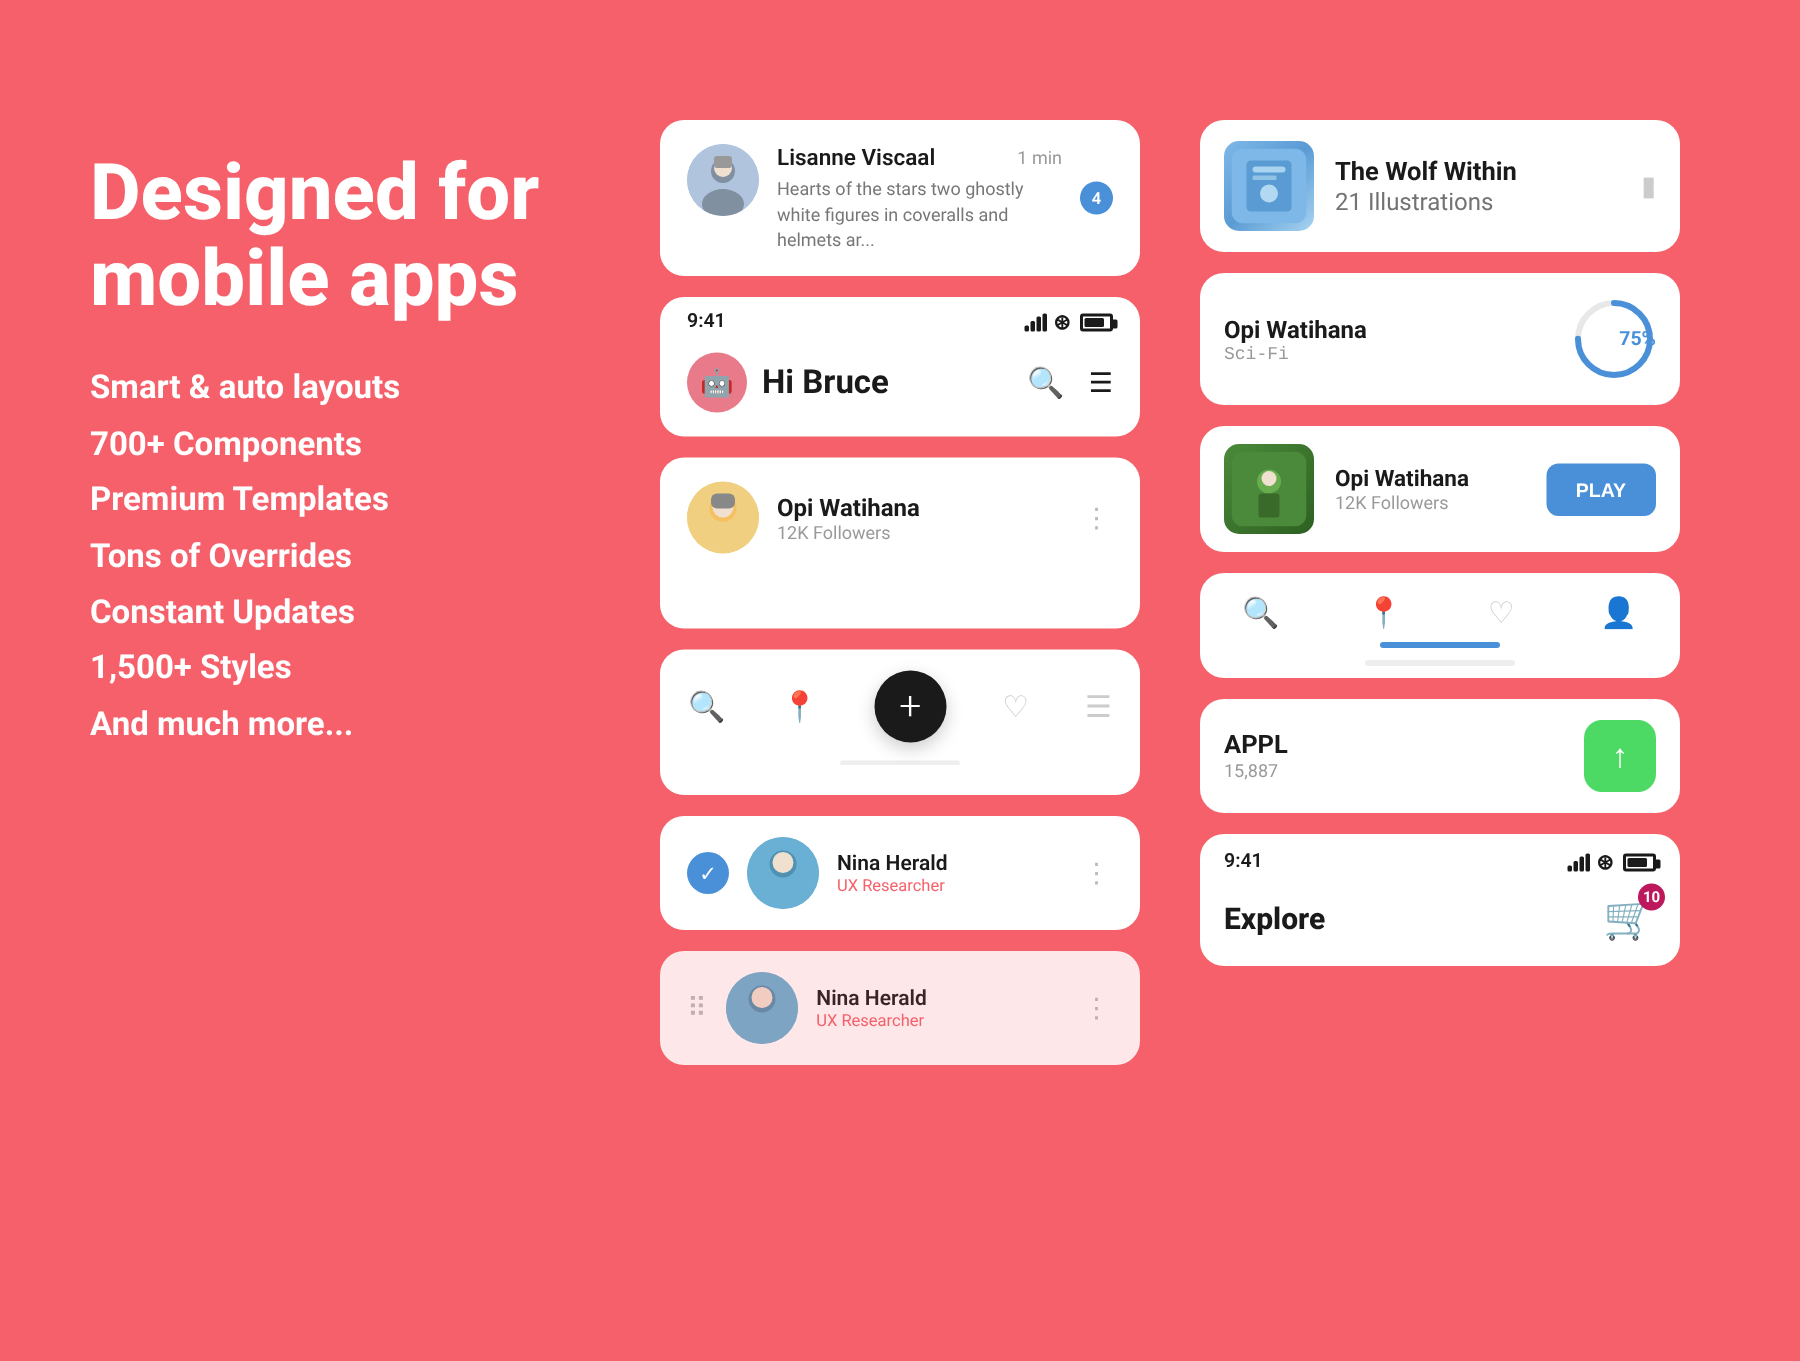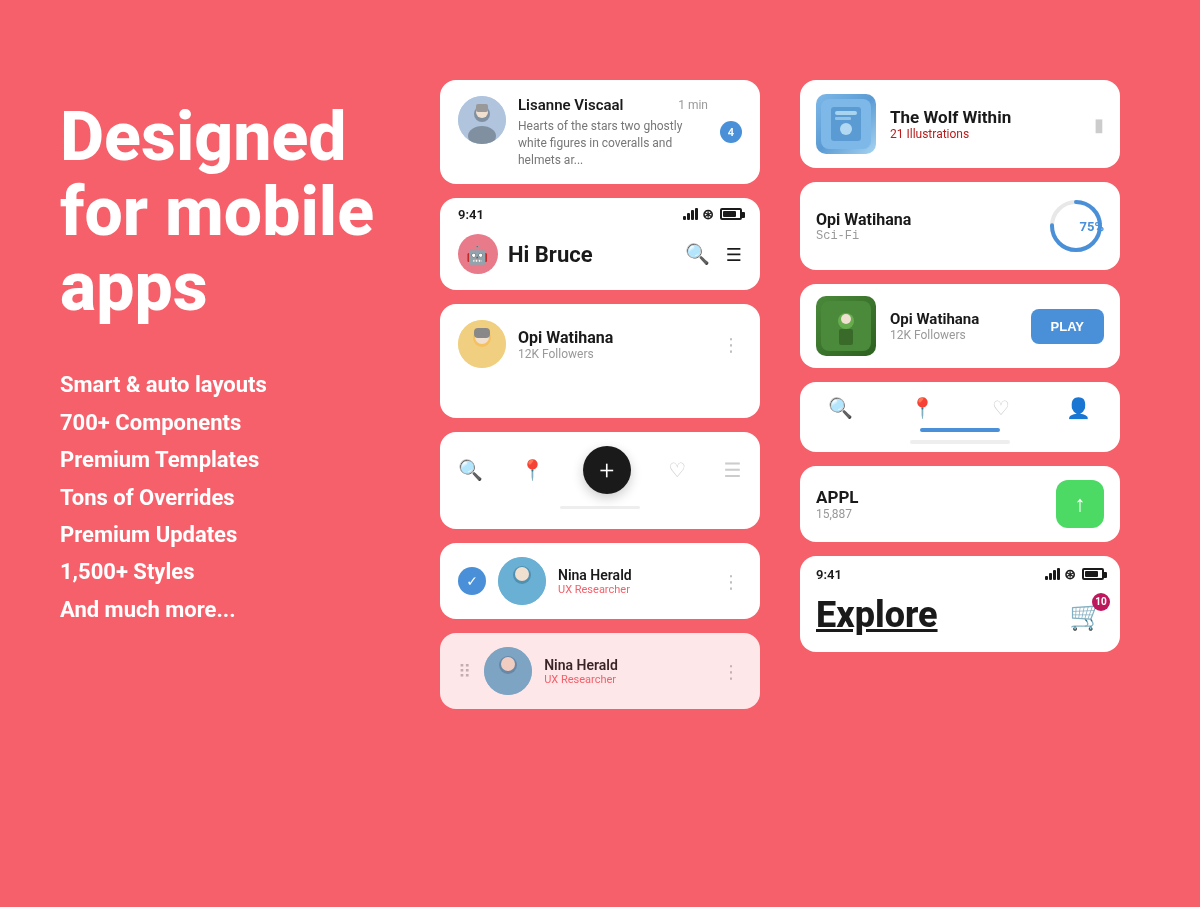--- a/index.html
+++ b/index.html
@@ -20,25 +20,25 @@
       height: 100%;
     }
 
     
     .left-panel {
       flex: 0 0 340px;
       padding-top: 20px;
     }
 
     .headline {
-      font-size: 68px;
+      font-size: 52px;
       font-weight: 800;
       color: white;
       line-height: 1.1;
-      margin-bottom: 42px;
+      margin-bottom: 26px;
     }
 
     .features-list {
       list-style: none;
     }
 
     .features-list li {
       font-size: 22px;
       font-weight: 700;
       color: white;
@@ -397,22 +397,22 @@
       flex: 1;
     }
 
     .wolf-title {
       font-size: 17px;
       font-weight: 700;
       color: #1a1a1a;
     }
 
     .wolf-sub {
-      font-size: 12px;
-      color: #b91c1c;
+      font-size: 16px;
+      color: #737373;
     }
 
     .bookmark-icon {
       color: #ccc;
       font-size: 18px;
     }
 
     
     .card-reading {
       padding: 16px 16px;
@@ -589,24 +589,23 @@
     }
 
     .explore-content {
       display: flex;
       align-items: center;
       justify-content: space-between;
       padding: 6px 16px 16px;
     }
 
     .explore-title {
-      font-size: 36px;
+      font-size: 20px;
       font-weight: 800;
       color: #1a1a1a;
-      text-decoration: underline;
     }
 
     .cart-wrapper {
       position: relative;
     }
 
     .cart-icon {
       font-size: 28px;
       color: #1a1a1a;
     }
@@ -632,21 +631,21 @@
 
 <div class="main-container">
 
   <div class="left-panel">
     <h1 class="headline">Designed for mobile apps</h1>
     <ul class="features-list">
       <li>Smart &amp; auto layouts</li>
       <li>700+ Components</li>
       <li>Premium Templates</li>
       <li>Tons of Overrides</li>
-      <li>Premium Updates</li>
+      <li>Constant Updates</li>
       <li>1,500+ Styles</li>
       <li>And much more...</li>
     </ul>
   </div>
 
   <div class="middle-column">
 
     <div class="card">
       <div class="card-message">
         <div class="avatar avatar-lisanne">

